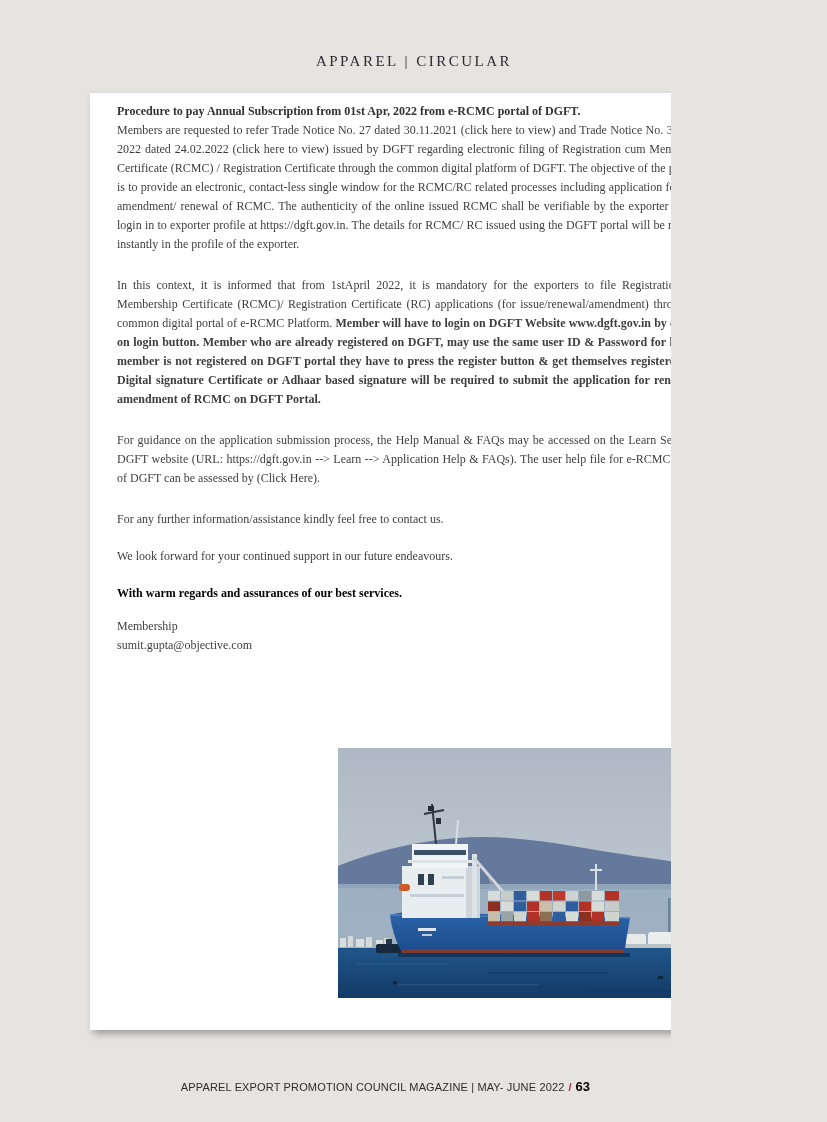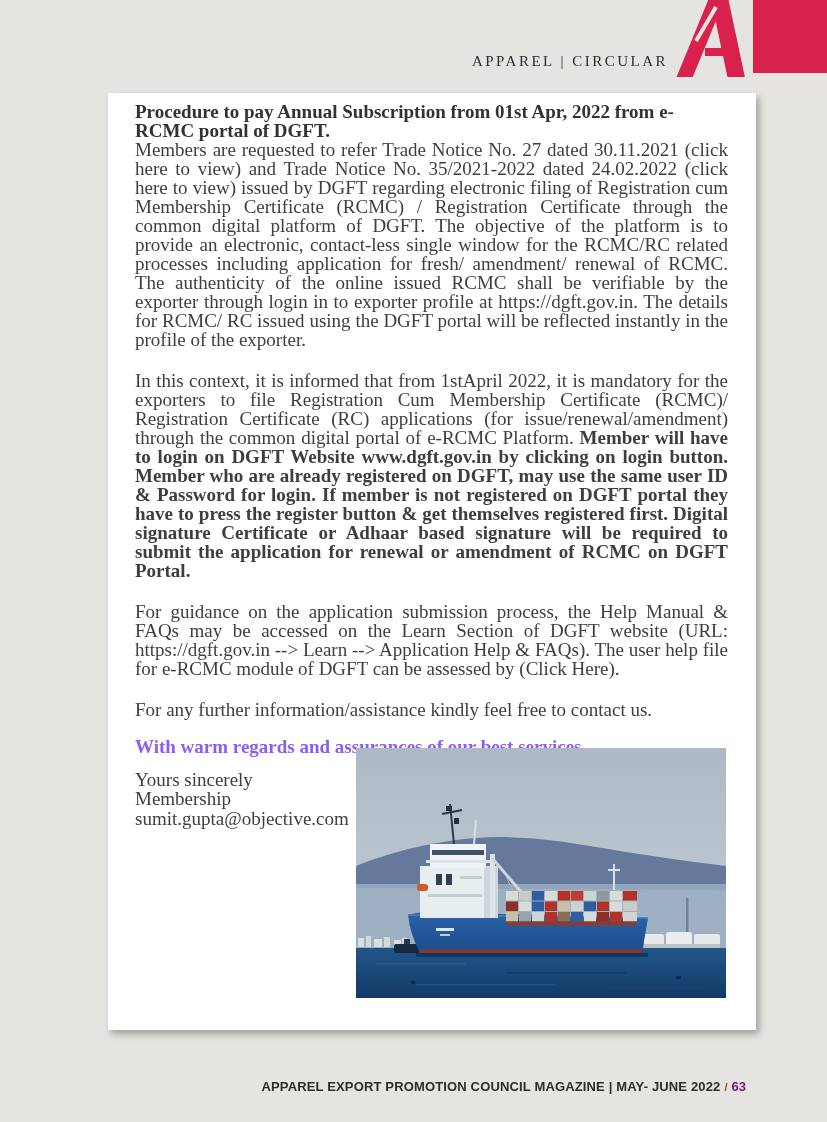--- a/index.html
+++ b/index.html
@@ -1,53 +1,53 @@
 <!DOCTYPE html>
 <html><head>
 <meta charset="utf-8">
 <style>
   html,body{margin:0;padding:0;}
   body{background:#e6e4e0;font-family:"Liberation Serif",serif;}
-  .page{position:relative;width:827px;height:1122px;background:#e6e4e0;overflow:hidden;}
+  .page{position:relative;width:671px;height:1122px;background:#e6e4e0;overflow:hidden;}
 
   
   .header-title{
     position:absolute;top:53px;right:159px;
     font-family:"Liberation Serif",serif;
     font-size:15px;letter-spacing:2.5px;color:#2b2b33;
   }
   .logo-a{position:absolute;top:0;left:675px;width:70px;height:77px;}
   .logo-block{position:absolute;top:0;left:753px;width:74px;height:73px;background:#d9214d;}
 
   
   .card{
     position:absolute;left:90px;top:93px;width:648px;height:937px;
     background:#ffffff;box-sizing:border-box;
     padding:9px 28px 0 27px;
     box-shadow:3px 4px 7px rgba(0,0,0,0.30);
-    color:#3e3e3e;font-size:19px;line-height:19px;margin-left:18px;
+    color:#3e3e3e;font-size:12px;line-height:19px;
   }
   .card p{margin:0 0 22px 0;text-align:justify;}
   .heading{font-weight:bold;color:#323232;text-align:left;}
   .card .tight{margin-bottom:18px;font-family:Liberation Serif, serif;}
-  .closing{font-weight:bold;color:#8b5cf6;margin-bottom:14px !important;text-align:center;}
+  .closing{font-weight:bold;color:#000000;margin-bottom:14px !important;text-align:center;}
   .sig div{line-height:19.4px;}
 
   
   .ship-photo{position:absolute;left:248px;top:655px;width:370px;height:250px;display:block;}
 
   
   .footer{
     position:absolute;top:1079px;right:81px;
     display:flex;align-items:baseline;gap:4px;
     font-family:"Liberation Sans",sans-serif;color:#2e2b28;
   }
-  .footer .ftext{font-size:13px;font-weight:bold;letter-spacing:.15px;}
+  .footer .ftext{font-size:11px;font-weight:normal;letter-spacing:.15px;}
   .footer .fslash{font-size:11px;font-weight:bold;color:#a83246;}
-  .footer .fpage{font-size:13px;font-weight:bold;color:#701a75;}
+  .footer .fpage{font-size:13px;font-weight:bold;color:#000000;}
 </style>
 </head>
 <body>
 
 <div class="page">
 
   <span class="header-title">APPAREL | CIRCULAR</span>
 
   <svg class="logo-a" viewBox="0 0 70 77" aria-hidden="true">
 
@@ -58,24 +58,24 @@
     <line x1="41" y1="7" x2="21" y2="41" stroke="#e6e4e0" stroke-width="4"></line>
   </svg>
   <div class="logo-block"></div>
 
   <div class="card">
     <div class="heading">Procedure to pay Annual Subscription from 01st Apr, 2022 from e-RCMC portal of DGFT.</div>
     <p>Members are requested to refer Trade Notice No. 27 dated 30.11.2021 (click here to view)  and Trade Notice No. 35/2021-2022 dated 24.02.2022 (click here to view) issued by DGFT regarding electronic filing of Registration cum Membership Certificate (RCMC) / Registration Certificate through the common digital platform of DGFT. The objective of  the platform is to  provide  an electronic, contact-less single window for the RCMC/RC related processes including application for fresh/ amendment/ renewal of RCMC. The authenticity of the online issued RCMC shall be verifiable by the exporter through login in to exporter profile at https://dgft.gov.in. The details for RCMC/ RC issued using the DGFT portal will be reflected instantly in the profile of the exporter.</p>
     <p><span>In this context, it is informed that from 1stApril 2022, it is mandatory for the exporters to file Registration Cum Membership Certificate (RCMC)/ Registration Certificate (RC) applications (for issue/renewal/amendment) through the common digital portal of e-RCMC Platform. </span><b>Member will have to login on DGFT Website www.dgft.gov.in by clicking on login button. Member who are already registered on DGFT, may use the same user ID &amp; Password for login. If member is not registered on DGFT portal they have to press the register button &amp; get themselves registered first. Digital signature Certificate or Adhaar based signature will be required to submit the application for renewal or amendment of RCMC on DGFT Portal.</b></p>
     <p>For guidance on the application submission process, the Help Manual &amp; FAQs may be accessed on the Learn Section of DGFT website (URL: https://dgft.gov.in  --&gt; Learn --&gt; Application Help &amp; FAQs). The user help file for e-RCMC module of DGFT can be assessed by (Click Here).</p>
     <p class="tight">For any further information/assistance kindly feel free to contact us.</p>
+    <p class="tight">We look forward for your continued support in our future endeavours.</p>
     <p class="closing">With warm regards and assurances of our best services.</p>
 
     <div class="sig">
-      <div>Yours sincerely</div>
       <div>Membership</div>
       <div>sumit.gupta@objective.com</div>
     </div>
 
     <svg class="ship-photo" viewBox="0 0 370 250" aria-hidden="true">
       <defs>
         <linearGradient id="sky" x1="0" y1="0" x2="0" y2="1">
           <stop offset="0" stop-color="#aeb9c5"></stop>
             <stop offset="1" stop-color="#c3ccd4"></stop>
         </linearGradient>

